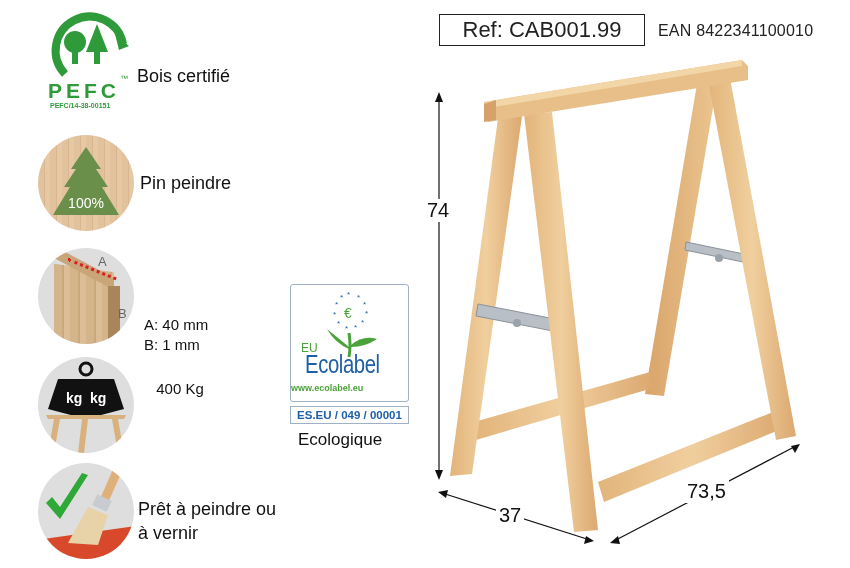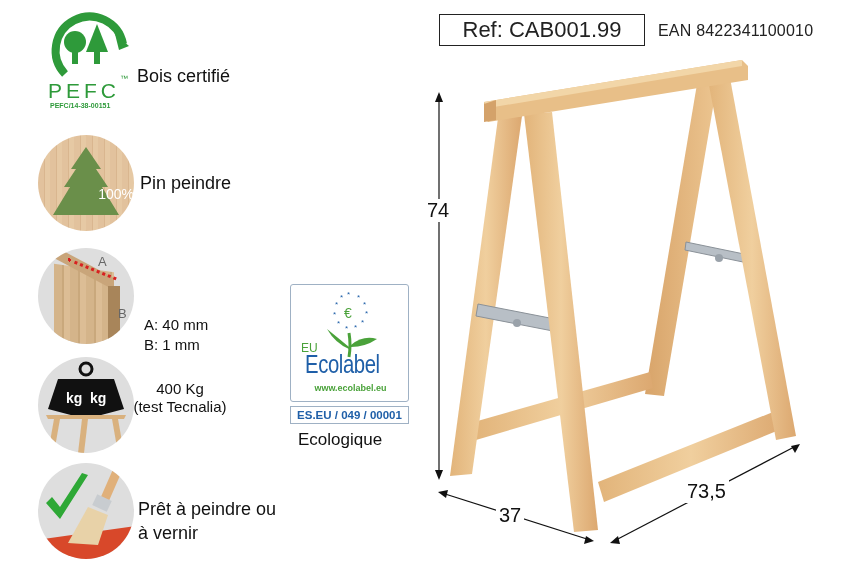--- a/index.html
+++ b/index.html
@@ -31,31 +31,31 @@
 
 <div class="abs" style="left:40px;top:6px;width:260px;height:110px;">
   <svg class="abs" style="left:5px;top:0;" width="90" height="88" viewBox="0 0 90 88">
     <path d="M20 68 A34 34 0 1 1 78 38" fill="none" stroke="#2e9a3a" stroke-width="8"></path>
     <path d="M70 28 L84 40 L74 44 Z" fill="#2e9a3a"></path>
     <circle cx="30" cy="36" r="11" fill="#2e9a3a"></circle>
     <rect x="27" y="44" width="6" height="14" fill="#2e9a3a"></rect>
     <path d="M52 18 L63 46 L41 46 Z" fill="#2e9a3a"></path>
     <rect x="49" y="44" width="6" height="14" fill="#2e9a3a"></rect>
   </svg>
-  <div class="abs" style="left:8px;top:73px;font-size:21px;font-weight:normal;color:#2e9a3a;letter-spacing:4px;">PEFC</div>
+  <div class="abs" style="left:8px;top:73px;font-size:21px;font-weight:bold;color:#2e9a3a;letter-spacing:4px;">PEFC</div>
   <div class="abs" style="left:80px;top:68px;font-size:8px;color:#2e9a3a;">™</div>
   <div class="abs" style="left:10px;top:96px;font-size:7px;font-weight:bold;color:#2e9a3a;">PEFC/14-38-00151</div>
   <div class="abs feat-text" style="left:97px;top:60px;">Bois certifié</div>
 </div>
 
 <div class="circle" style="left:38px;top:135px;background:repeating-linear-gradient(90deg,#e2c29d 0 6px,#d9b68f 6px 7px,#e6c9a4 7px 12px);">
   <svg class="abs" style="left:0;top:0;" width="96" height="96" viewBox="0 0 96 96">
     <path d="M48 12 L63 34 L58 34 L70 52 L64 52 L81 80 L15 80 L32 52 L26 52 L38 34 L33 34 Z" fill="#6a8f4a"></path>
   </svg>
-  <div class="abs" style="left:0;width:96px;top:51px;text-align:right;color:#fff;font-size:14px;">100%</div>
+  <div class="abs" style="left:0;width:96px;top:60px;text-align:center;color:#fff;font-size:14px;">100%</div>
 </div>
 <div class="abs feat-text" style="left:140px;top:173px;">Pin peindre</div>
 
 <div class="circle" style="left:38px;top:248px;background:#dedede;">
   <div class="abs" style="left:16px;top:20px;width:60px;height:90px;background:repeating-linear-gradient(90deg,#d4b48a 0 8px,#c9a87c 8px 10px,#dcbd95 10px 16px);transform:skewY(8deg);"></div>
   <div class="abs" style="left:16px;top:14px;width:60px;height:12px;background:#c9a57a;transform:skewY(28deg);"></div>
   <div class="abs" style="left:70px;top:38px;width:12px;height:70px;background:#a8855a;"></div>
   <div class="abs" style="left:30px;top:10px;width:52px;border-top:3px dotted #d82020;transform:rotate(22deg);transform-origin:left;"></div>
   <div class="abs" style="left:60px;top:6px;font-size:13px;color:#666;">A</div>
   <div class="abs" style="left:80px;top:58px;font-size:13px;color:#666;">B</div>
@@ -72,21 +72,20 @@
     <text x="28" y="46" font-size="14" font-weight="bold" fill="#fff" font-family="Liberation Sans, sans-serif">kg</text>
     <text x="52" y="46" font-size="14" font-weight="bold" fill="#fff" font-family="Liberation Sans, sans-serif">kg</text>
     <path d="M8 58 L88 58 L86 62 L10 62 Z" fill="#d9b17e"></path>
     <path d="M16 62 L10 96 L16 96 L22 62 Z" fill="#d9b17e"></path>
     <path d="M44 62 L40 96 L46 96 L50 62 Z" fill="#d9b17e"></path>
     <path d="M74 62 L80 96 L86 96 L80 62 Z" fill="#d9b17e"></path>
   </svg>
 </div>
 <div class="abs" style="left:120px;top:380px;width:120px;text-align:center;font-size:15px;line-height:18px;">
   <div>400 Kg</div>
-  <div>(test Tecnalia)</div>
 </div>
 
 <div class="circle" style="left:38px;top:463px;background:#dedede;">
   <div class="abs" style="left:-10px;top:70px;width:120px;height:40px;background:#d8482a;transform:rotate(-8deg);"></div>
   <svg class="abs" style="left:0;top:0;" width="96" height="96" viewBox="0 0 96 96">
     <path d="M8 40 L22 56 L50 12 L44 10 L22 44 L14 34 Z" fill="#2ea836"></path>
     <path d="M76 4 L84 8 L70 40 L62 36 Z" fill="#e0b07a"></path>
     <rect x="56" y="34" width="16" height="12" fill="#c8ccd0" transform="rotate(25 64 40)"></rect>
     <path d="M50 44 L70 52 L60 82 L30 80 Z" fill="#e8d2a8"></path>
   </svg>
@@ -111,21 +110,21 @@
       <text x="44" y="22">*</text>
         <text x="49" y="15">*</text>
     </g>
     <text x="53" y="33" font-size="14" fill="#4aa23a" font-family="Liberation Sans, sans-serif">€</text>
     <path d="M58 48 Q60 60 58 72" stroke="#4aa23a" stroke-width="3" fill="none"></path>
     <path d="M58 62 Q46 52 36 44 Q44 58 58 64 Z" fill="#4aa23a"></path>
     <path d="M60 60 Q72 50 86 54 Q74 62 60 62 Z" fill="#4aa23a"></path>
   </svg>
   <div class="abs" style="left:10px;top:56px;font-size:12px;color:#4aa23a;">EU</div>
   <div class="abs" style="left:14px;top:64px;font-size:26px;color:#1f5fa8;transform:scaleX(0.78);transform-origin:left;letter-spacing:-0.5px;">Ecolabel</div>
-  <div class="abs" style="left:0;width:119px;top:98px;text-align:center;font-size:9px;font-weight:bold;color:#4aa23a;">www.ecolabel.eu</div>
+  <div class="abs" style="left:0;width:119px;top:98px;text-align:left;font-size:9px;font-weight:bold;color:#4aa23a;">www.ecolabel.eu</div>
 </div>
 <div class="eco-code">ES.EU / 049 / 00001</div>
 <div class="abs" style="left:298px;top:430px;font-size:17px;">Ecologique</div>
 
 <div class="ref-box">Ref: CAB001.99</div>
 <div class="ean">EAN 8422341100010</div>
 
 <svg class="abs" style="left:0;top:0;" width="850" height="568" viewBox="0 0 850 568">
   <defs>
     <linearGradient id="wood" x1="0" x2="1" y1="0" y2="0">

